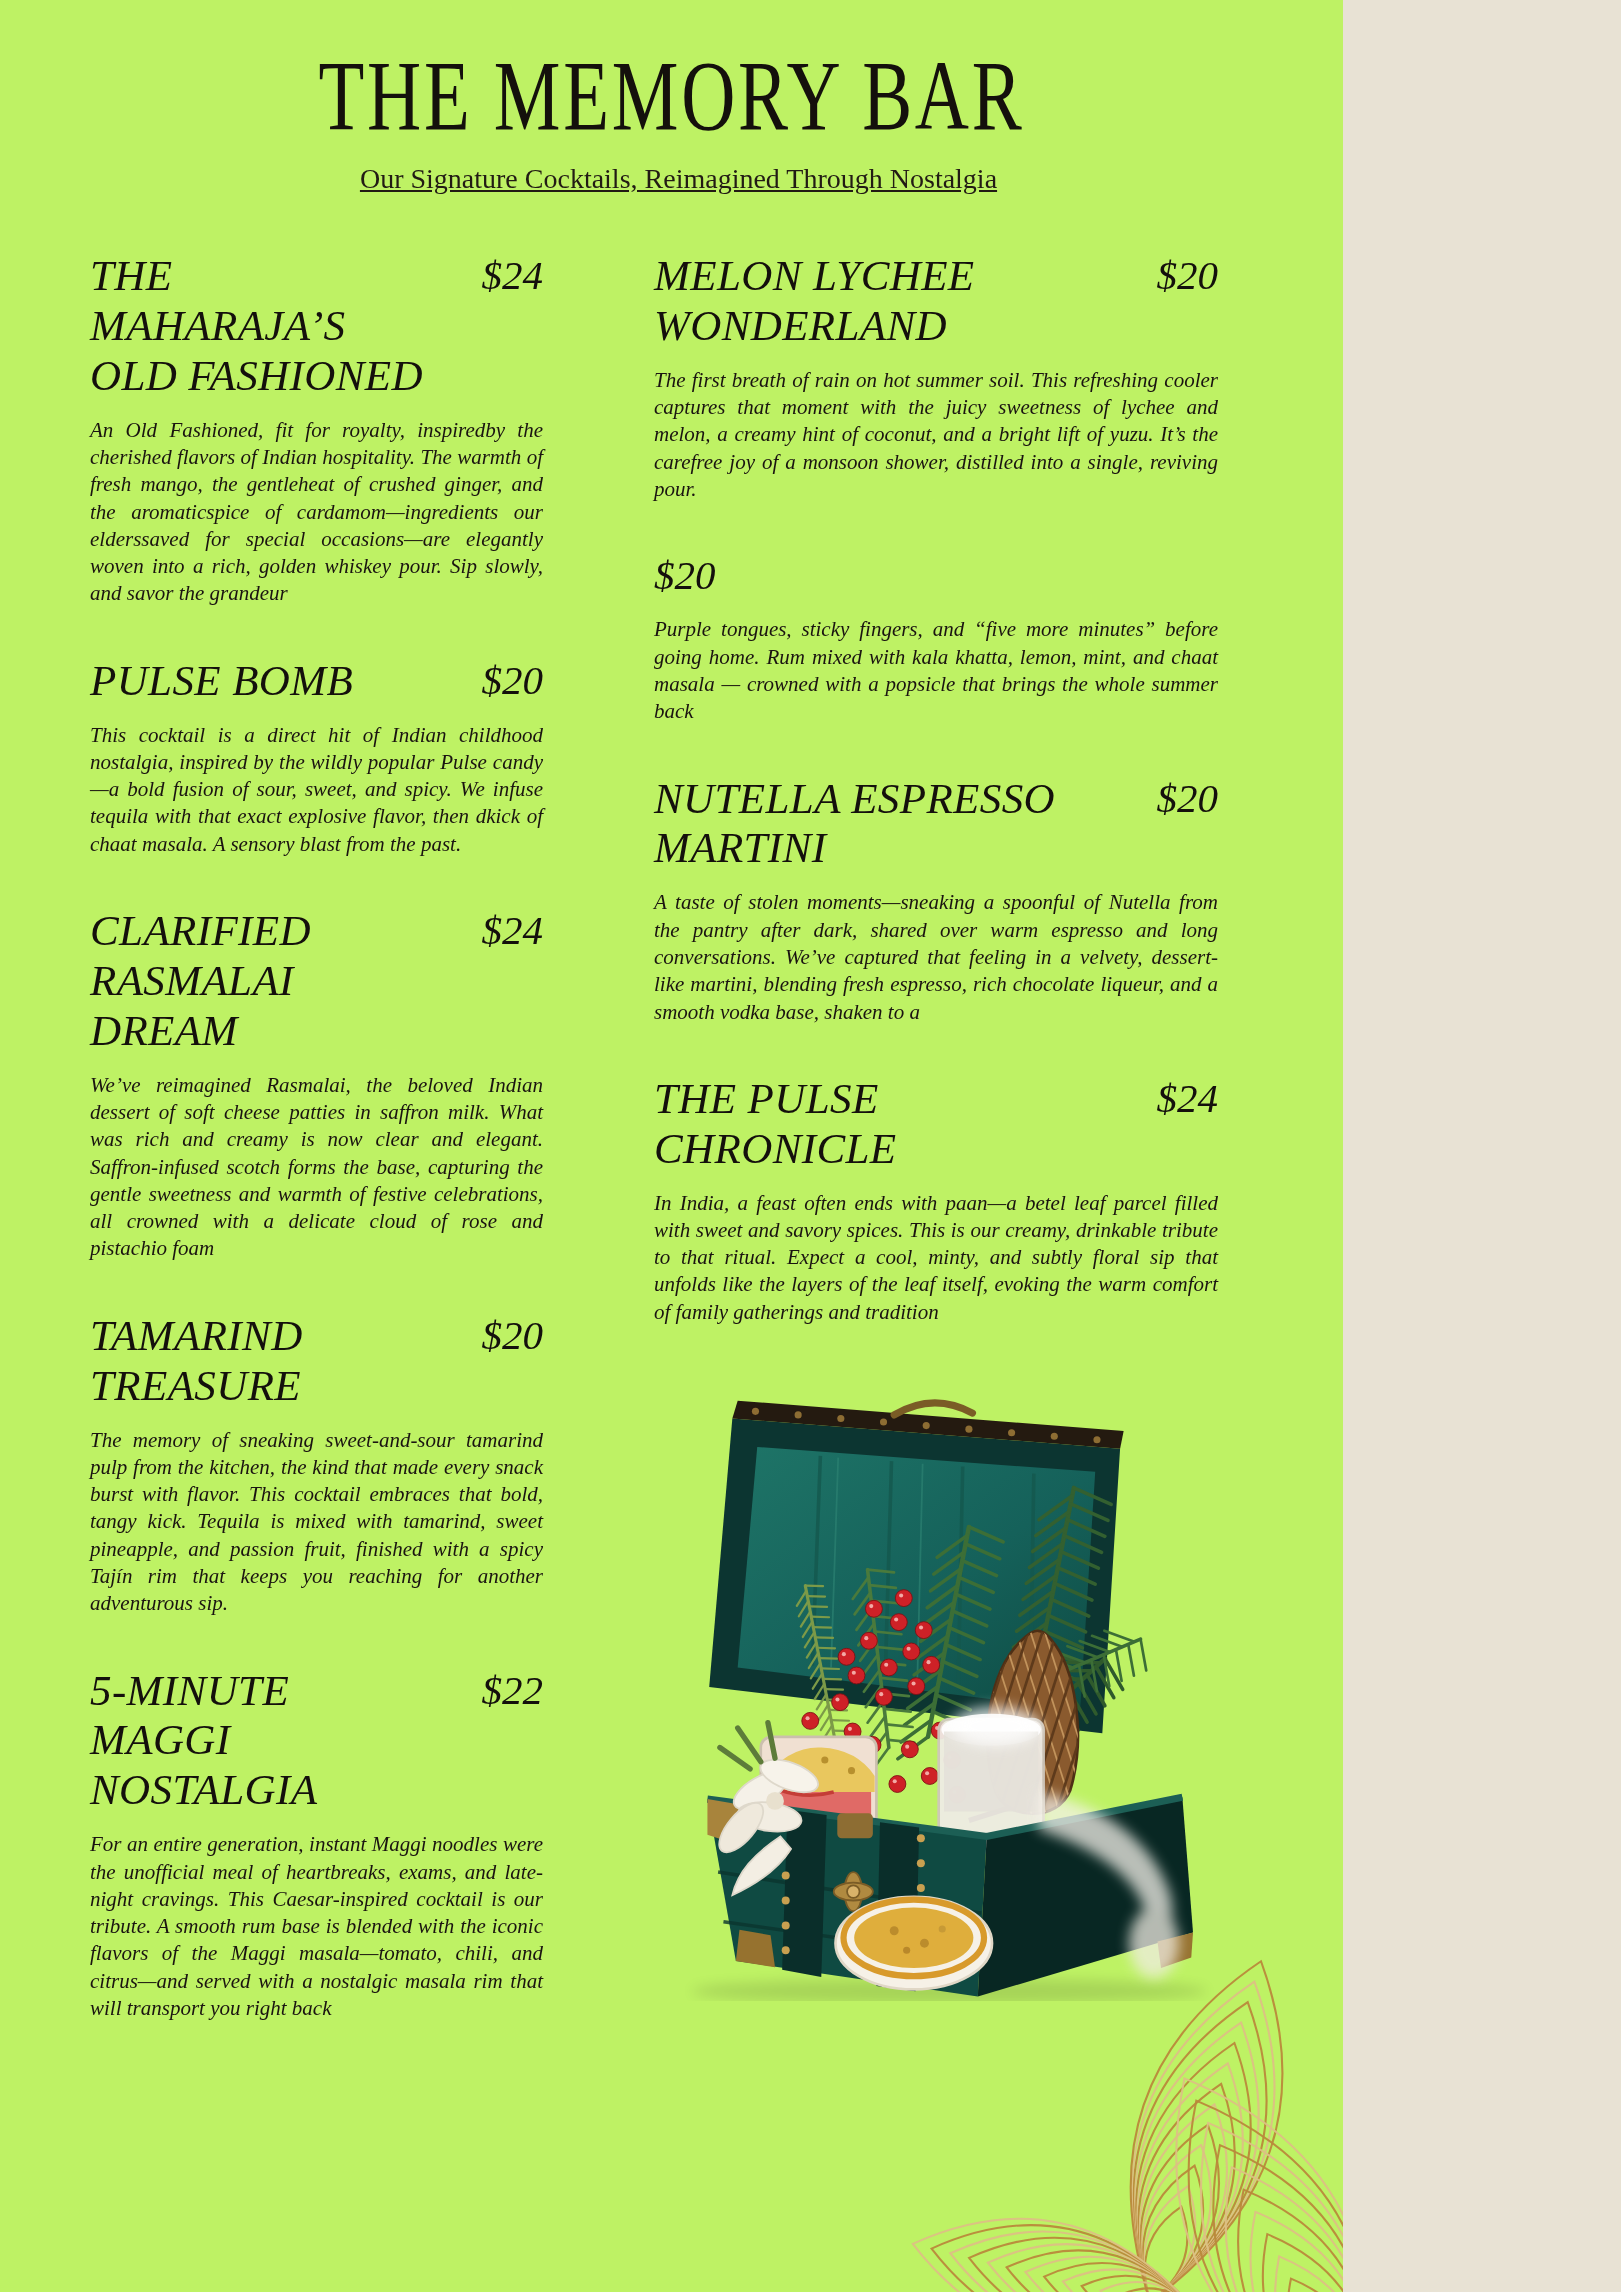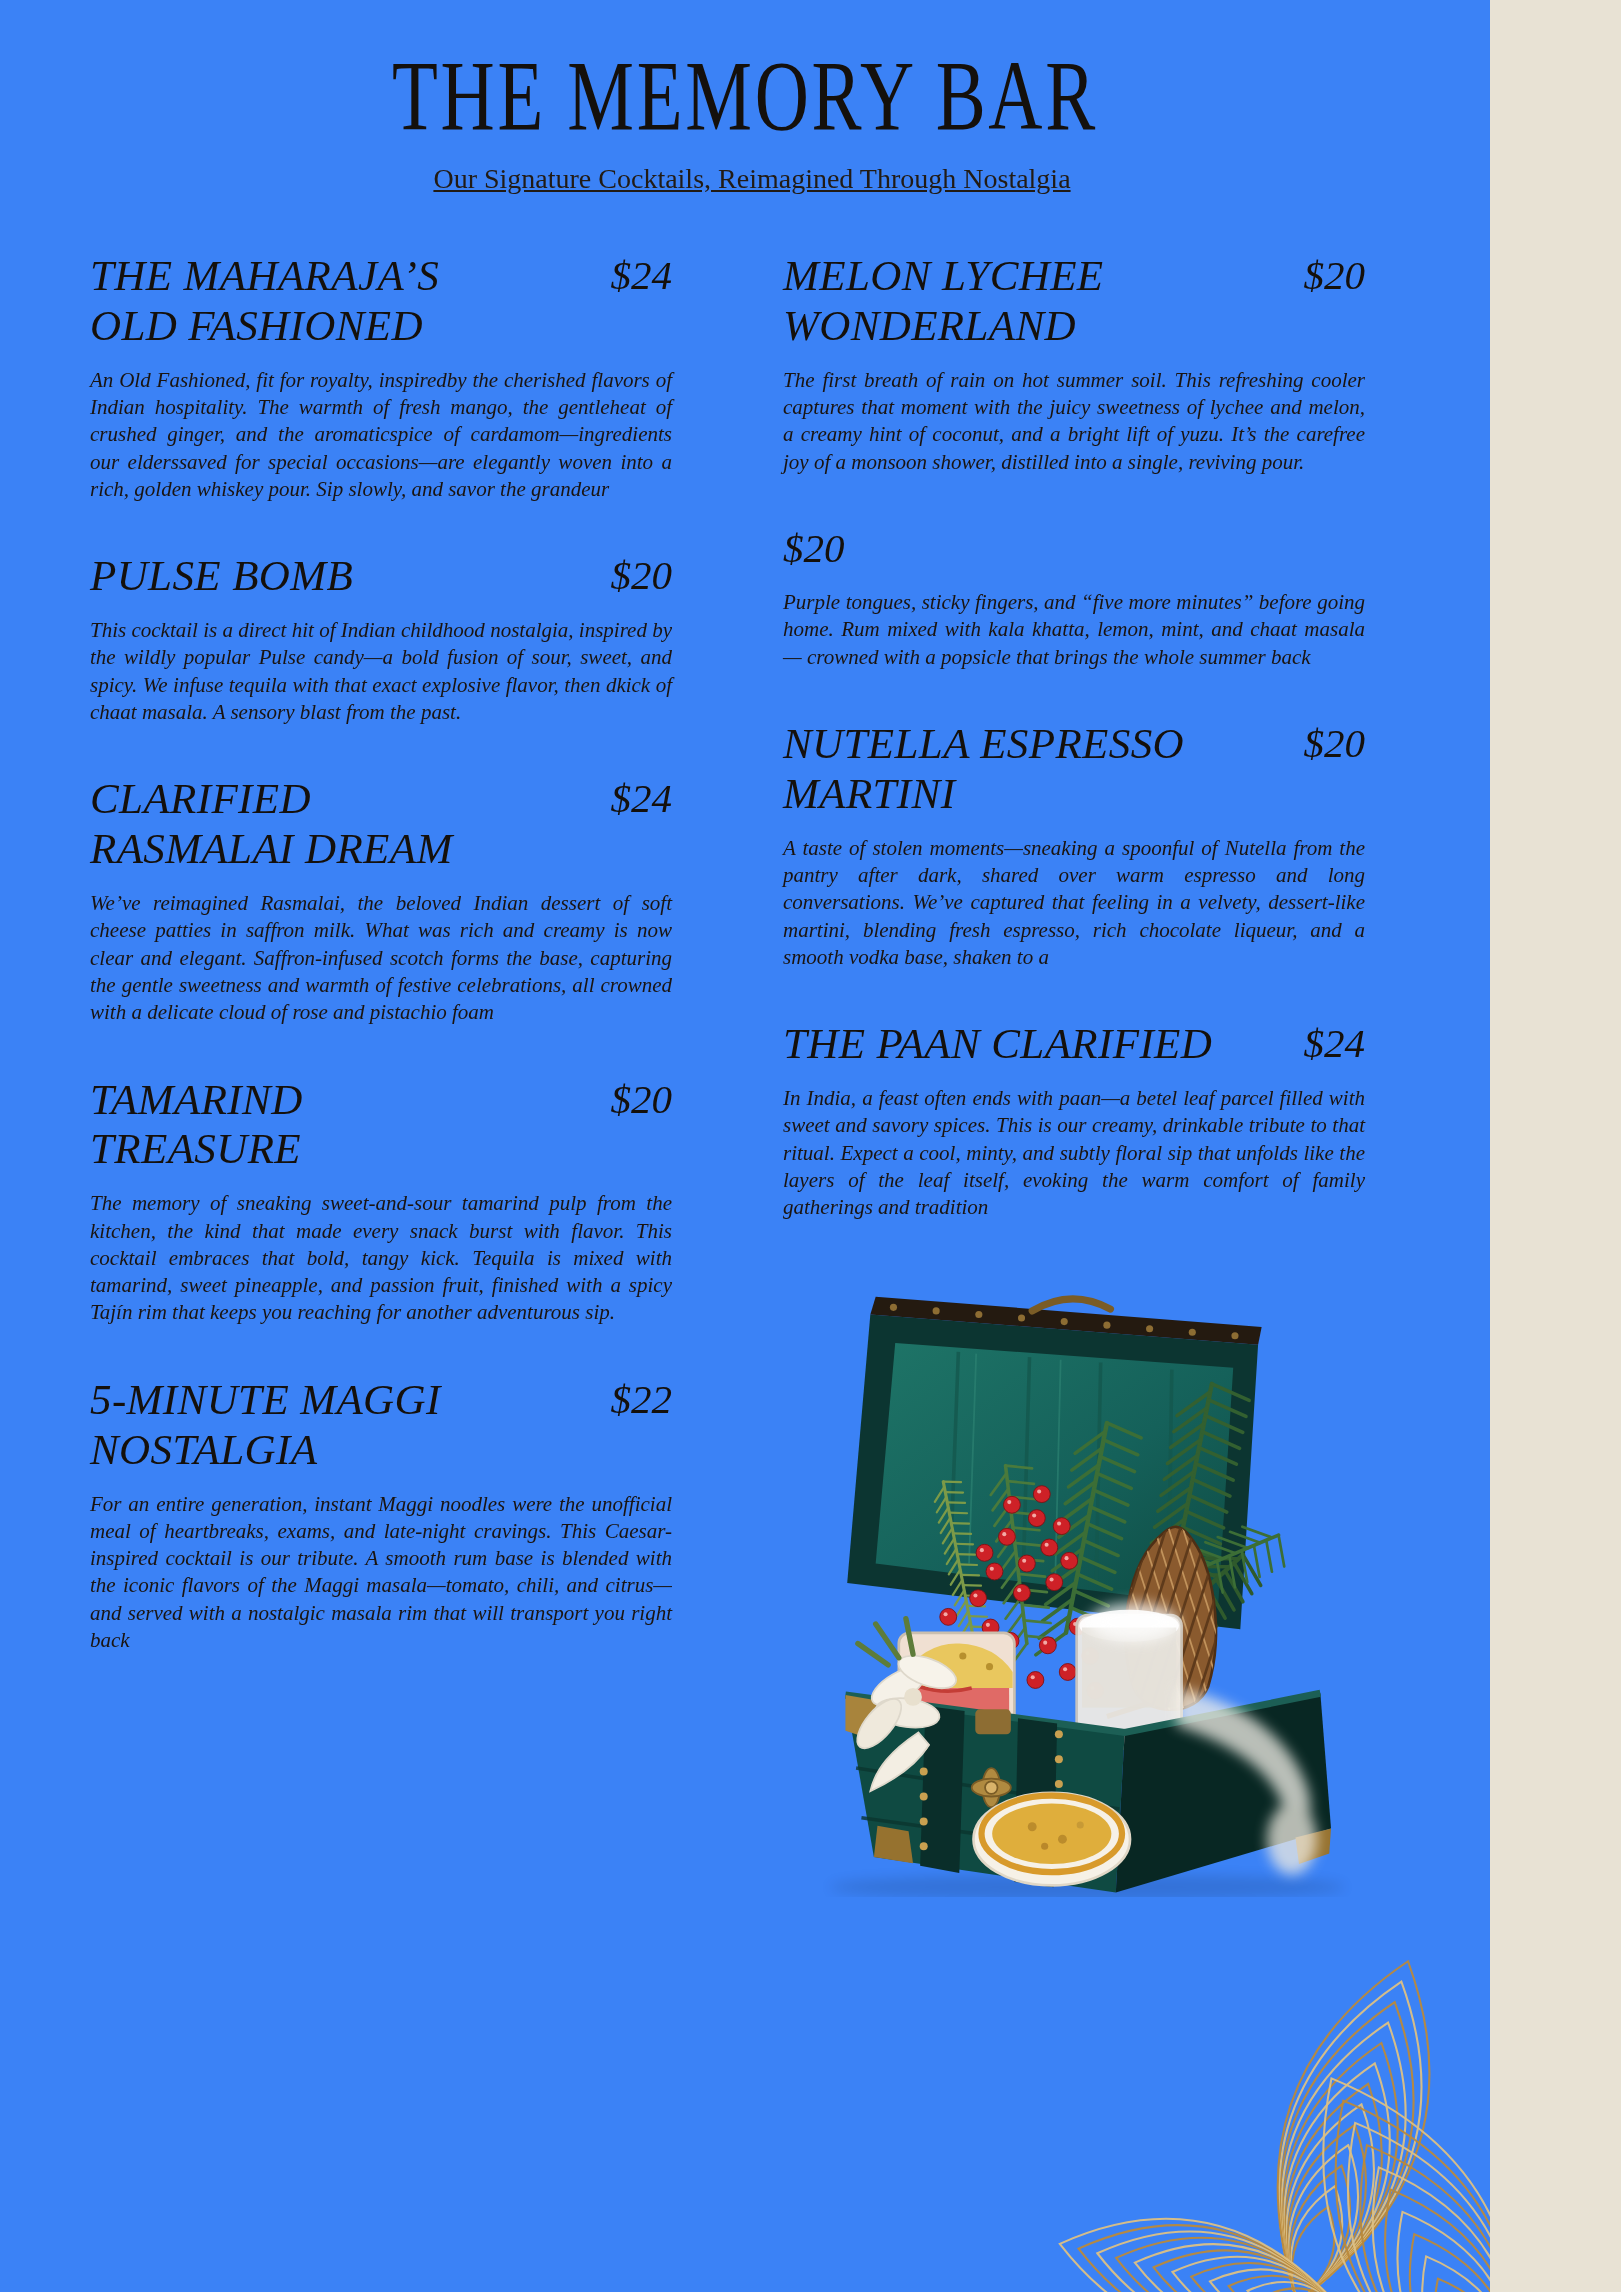--- a/index.html
+++ b/index.html
@@ -1,16 +1,16 @@
 <!DOCTYPE html>
 <html style="font-size:14.3px"><head>
 <meta charset="utf-8">
 <style>
   html,body{margin:0;padding:0;background:#e8e2d4;}
-  .page{position:relative;width:1490px;height:2293px;background:#3b82f6;overflow:hidden;
+  .page{position:relative;width:1343px;height:2293px;background:#bef264;overflow:hidden;
         color:#1a1410;font-family:"Liberation Serif",serif;}
   .header{text-align:center;padding-top:45px;}
   .title{margin:0;font-size:75px;font-weight:400;letter-spacing:2.7px;line-height:1;
          display:inline-block;transform:scaleY(1.34);transform-origin:center top;color:#14100c;}
   .subtitle{margin:43px 0 0 14px;font-size:28px;font-weight:400;color:#221b14;text-decoration:underline;}
   .columns{display:flex;gap:111px;padding:0 125px 0 90px;margin-top:56px;font-style:italic;}
   .col{width:648px;}
   .item{margin-bottom:48px;}
   .head{display:flex;justify-content:space-between;align-items:flex-start;}
   .name{margin:0;font-size:43px;font-weight:400;line-height:1.16;letter-spacing:0.4px;
@@ -92,21 +92,21 @@
       <article class="item">
         <div class="head">
           <h3 class="name">NUTELLA ESPRESSO
 MARTINI</h3>
           <span class="price">$20</span>
         </div>
         <p class="desc">A taste of stolen moments—sneaking a spoonful of Nutella from the pantry after dark, shared over warm espresso and long conversations. We’ve captured that feeling in a velvety, dessert-like martini, blending fresh espresso, rich chocolate liqueur, and a smooth vodka base, shaken to a</p>
       </article>
       <article class="item">
         <div class="head">
-          <h3 class="name">THE PAAN CLARIFIED</h3>
+          <h3 class="name">THE PULSE CHRONICLE</h3>
           <span class="price">$24</span>
         </div>
         <p class="desc">In India, a feast often ends with paan—a betel leaf parcel filled with sweet and savory spices. This is our creamy, drinkable tribute to that ritual. Expect a cool, minty, and subtly floral sip that unfolds like the layers of the leaf itself, evoking the warm comfort of family gatherings and tradition</p>
       </article>
 
       <div class="photo">
         <svg viewBox="0 0 630 705" xmlns="http://www.w3.org/2000/svg">
           <defs>
             <filter id="blur" x="-50%" y="-50%" width="200%" height="200%">
                 <feGaussianBlur stdDeviation="7"></feGaussianBlur>

